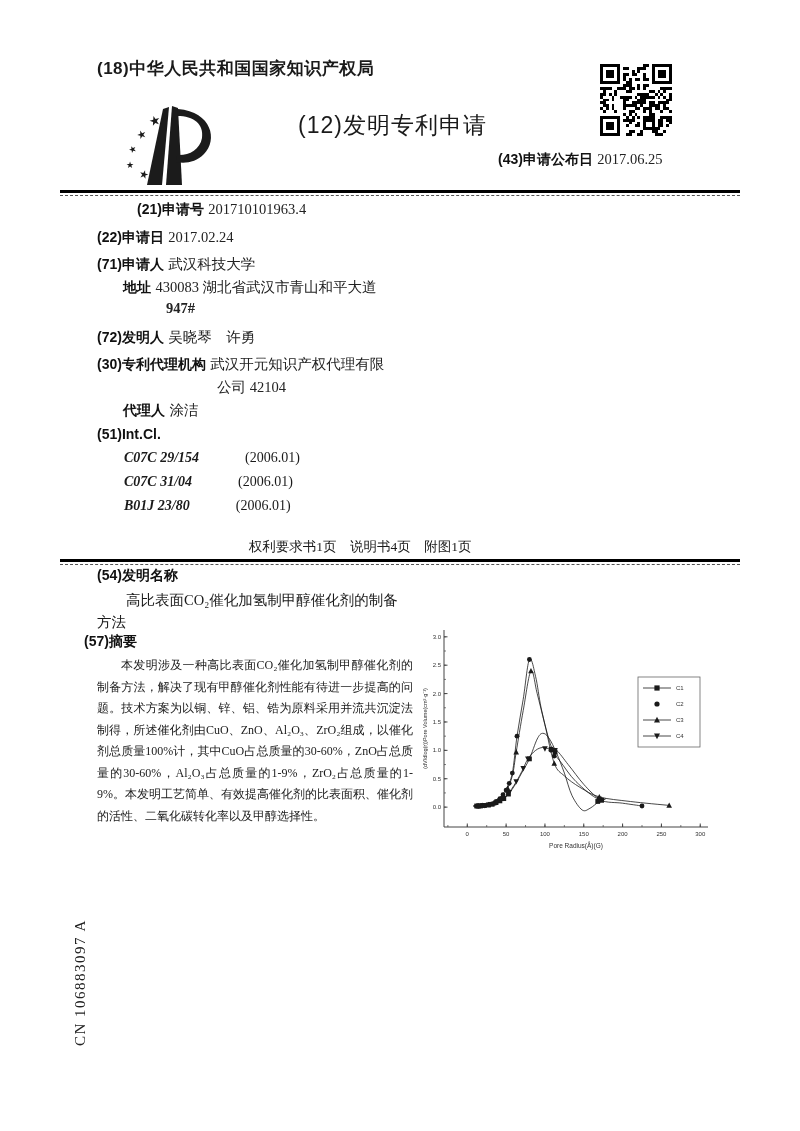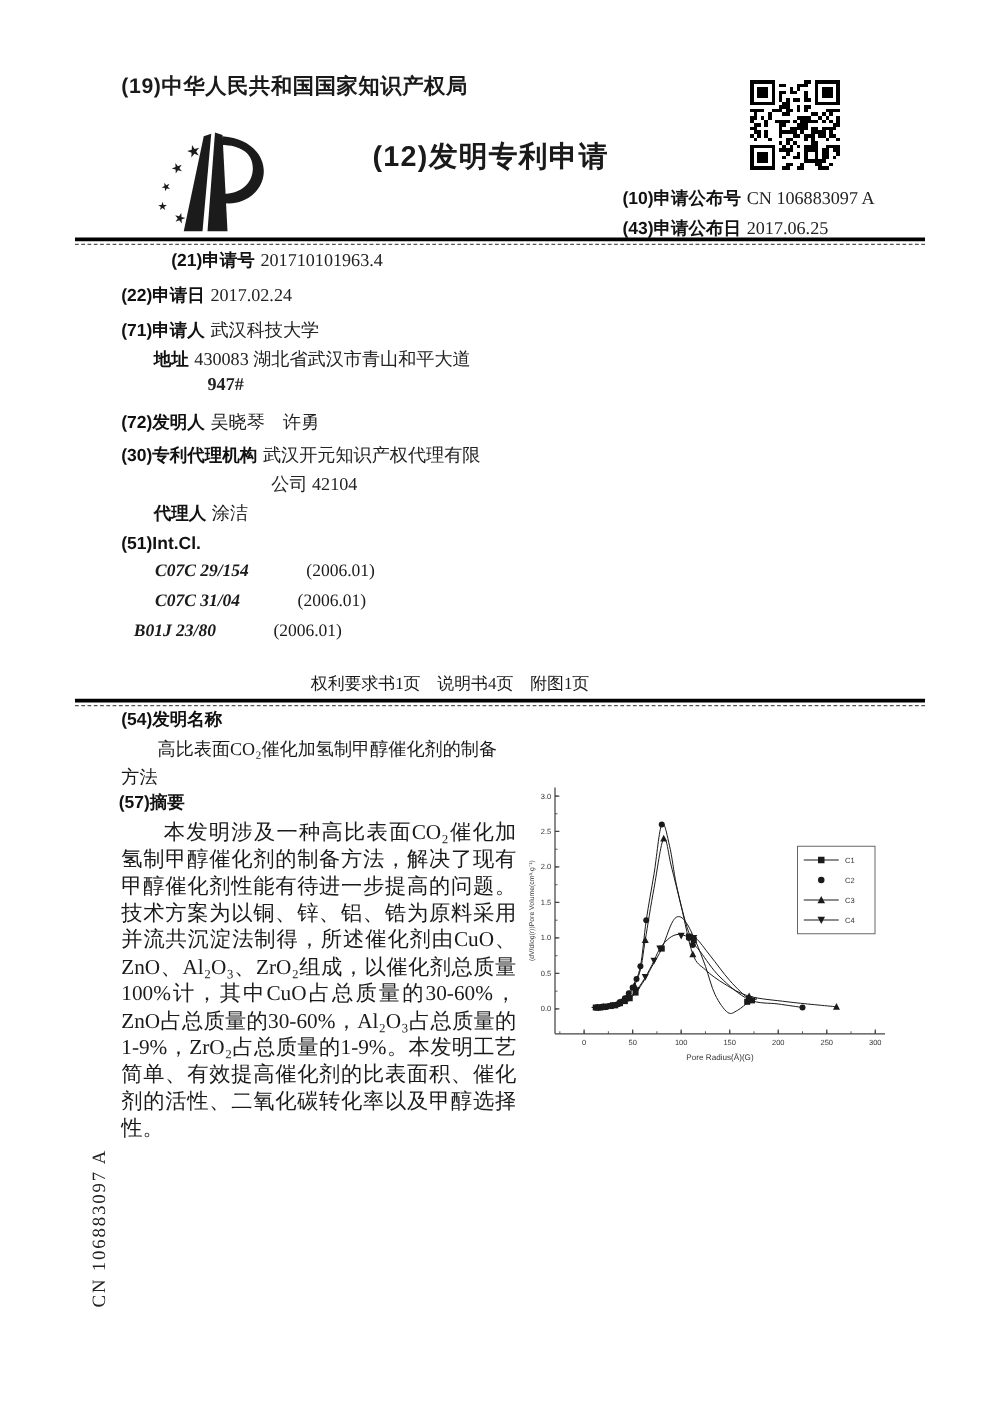--- a/index.html
+++ b/index.html
@@ -2,44 +2,44 @@
 <html><head>
 <meta charset="utf-8">
 <style>
   * { margin:0; padding:0; box-sizing:border-box; }
   html,body { width:800px; height:1131px; background:#ffffff; position:relative;
     font-family:"Liberation Sans", sans-serif; color:#1a1a1a; }
   .abs { position:absolute; white-space:nowrap; }
   .lbl { font-family:"Liberation Sans", sans-serif; font-weight:bold; font-size:14px; color:#111; }
   .val { font-family:"Liberation Serif", serif; font-size:14.5px; color:#222; }
   .office-line { left:97px; top:57px; font-size:17px; font-weight:bold; letter-spacing:0.5px; }
-  .doc-type { left:298px; top:110px; font-size:23px; font-weight:bold; letter-spacing:1px; }
+  .doc-type { left:298px; top:110px; font-size:23px; font-weight:normal; letter-spacing:1px; }
   .pub-block { left:498px; top:147px; line-height:23px; }
   .rule { position:absolute; left:60px; width:680px; height:3px; background:#000; }
   .rule-dash { position:absolute; left:60px; width:680px; border-top:1px dashed #555; }
   .side-text { left:72px; top:1046px; width:170px; transform:rotate(-90deg);
     transform-origin:0 0; font-family:"Liberation Serif", serif; font-size:15px;
     letter-spacing:1.5px; color:#222; }
   .pages-info { left:0; top:538px; width:720px; text-align:center;
     font-family:"Liberation Serif", serif; font-size:13.5px; }
   .intcl { font-family:"Liberation Serif", serif; font-style:italic; font-weight:bold; font-size:14px; }
   .intcl .yr { font-style:normal; font-weight:normal;padding-left:46px; }
   .sec-title-text { position:absolute; left:97px; top:589px; width:314px; white-space:normal;
     font-family:"Liberation Serif", serif; font-size:14.5px; line-height:22px; text-indent:2em; }
   .abstract-text { position:absolute; left:97px; top:655px; width:316px; white-space:normal;
-    font-family:"Liberation Serif", serif; font-size:17px; line-height:21.5px;
+    font-family:"Liberation Serif", serif; font-size:12px; line-height:21.5px;
     text-align:justify; text-indent:2em; }
   .chart-wrap { position:absolute; left:420px; top:622px; width:295px; height:240px; }
 </style>
 </head>
 <body>
 
 <div class="abs side-text">CN 106883097 A</div>
 
-<div class="abs office-line">(19)中华人民共和国国家知识产权局</div>
+<div class="abs office-line">(18)中华人民共和国国家知识产权局</div>
 
 <div class="abs" style="left:116px; top:92px;">
   <svg width="110" height="96" viewBox="0 0 110 96">
     <g fill="#1b1b1b">
       <polygon points="47,17 53,15 46,93 31,93"></polygon>
       <polygon points="56,14 62,16 66,93 50,93"></polygon>
       <path d="M62,17 C96,20 102,48 88,62 C80,70 70,72 60,70 L61,63 C72,64 84,58 86,46 C88,32 78,24 61,24 Z"></path>
     </g>
     <g fill="#1b1b1b" font-size="13" text-anchor="middle">
       <text x="40" y="33" transform="rotate(-15 40 33)">★</text>
@@ -262,24 +262,20 @@
       <rect x="19" y="1" width="5" height="5" fill="#fff"></rect>
       <rect x="20" y="2" width="3" height="3" fill="#000"></rect>
       <rect x="0" y="18" width="7" height="7" fill="#000"></rect>
       <rect x="1" y="19" width="5" height="5" fill="#fff"></rect>
       <rect x="2" y="20" width="3" height="3" fill="#000"></rect>
     </svg>
 </div>
 
 <div class="abs pub-block">
   <div>
-    <span class="lbl">(10)申请公布号</span>
-    <span class="val">CN 106883097 A</span>
-  </div>
-  <div>
     <span class="lbl">(43)申请公布日</span>
     <span class="val">2017.06.25</span>
   </div>
 </div>
 
 <div class="rule" style="top:190px;"></div>
 <div class="rule-dash" style="top:195px;"></div>
 
 <div class="abs" style="left:97px; top:200px;margin-left:40px;">
   <span class="lbl">(21)申请号</span>
@@ -311,32 +307,32 @@
   <span class="lbl">代理人</span>
   <span class="val">涂洁</span>
 </div>
 <div class="abs lbl" style="left:97px; top:426px;">(51)Int.Cl.</div>
 <div class="abs intcl" style="left:124px; top:450px;">
   <span>C07C 29/154</span><span class="yr">(2006.01)</span>
 </div>
 <div class="abs intcl" style="left:124px; top:474px;">
   <span>C07C 31/04</span><span class="yr">(2006.01)</span>
 </div>
-<div class="abs intcl" style="left:107px; top:498px;">
+<div class="abs intcl" style="left:124px; top:498px;">
   <span>B01J 23/80</span><span class="yr">(2006.01)</span>
 </div>
 
 <div class="abs pages-info">权利要求书1页　说明书4页　附图1页</div>
 
 <div class="rule" style="top:559px; height:2.5px;"></div>
 <div class="rule-dash" style="top:564px;"></div>
 
 <div class="abs lbl" style="left:97px; top:567px;">(54)发明名称</div>
 <div class="sec-title-text">高比表面CO₂催化加氢制甲醇催化剂的制备方法</div>
-<div class="abs lbl" style="left:95px; top:633px;">(57)摘要</div>
+<div class="abs lbl" style="left:84px; top:633px;">(57)摘要</div>
 <div class="abstract-text">本发明涉及一种高比表面CO₂催化加氢制甲醇催化剂的制备方法，解决了现有甲醇催化剂性能有待进一步提高的问题。技术方案为以铜、锌、铝、锆为原料采用并流共沉淀法制得，所述催化剂由CuO、ZnO、Al₂O₃、ZrO₂组成，以催化剂总质量100%计，其中CuO占总质量的30-60%，ZnO占总质量的30-60%，Al₂O₃占总质量的1-9%，ZrO₂占总质量的1-9%。本发明工艺简单、有效提高催化剂的比表面积、催化剂的活性、二氧化碳转化率以及甲醇选择性。</div>
 
 <div class="chart-wrap">
   <svg id="chart-svg" width="295" height="240" viewBox="0 0 295 240">
       <line x1="24" y1="205" x2="288" y2="205" stroke="#444" stroke-width="1"></line>
       <line x1="24" y1="205" x2="24" y2="8" stroke="#444" stroke-width="1"></line>
       <line x1="27.88235294117647" y1="205" x2="27.88235294117647" y2="203" stroke="#444" stroke-width="0.7"></line>
       <line x1="47.294117647058826" y1="205" x2="47.294117647058826" y2="203" stroke="#444" stroke-width="0.7"></line>
       <line x1="66.70588235294119" y1="205" x2="66.70588235294119" y2="203" stroke="#444" stroke-width="0.7"></line>
       <line x1="86.11764705882354" y1="205" x2="86.11764705882354" y2="203" stroke="#444" stroke-width="0.7"></line>

